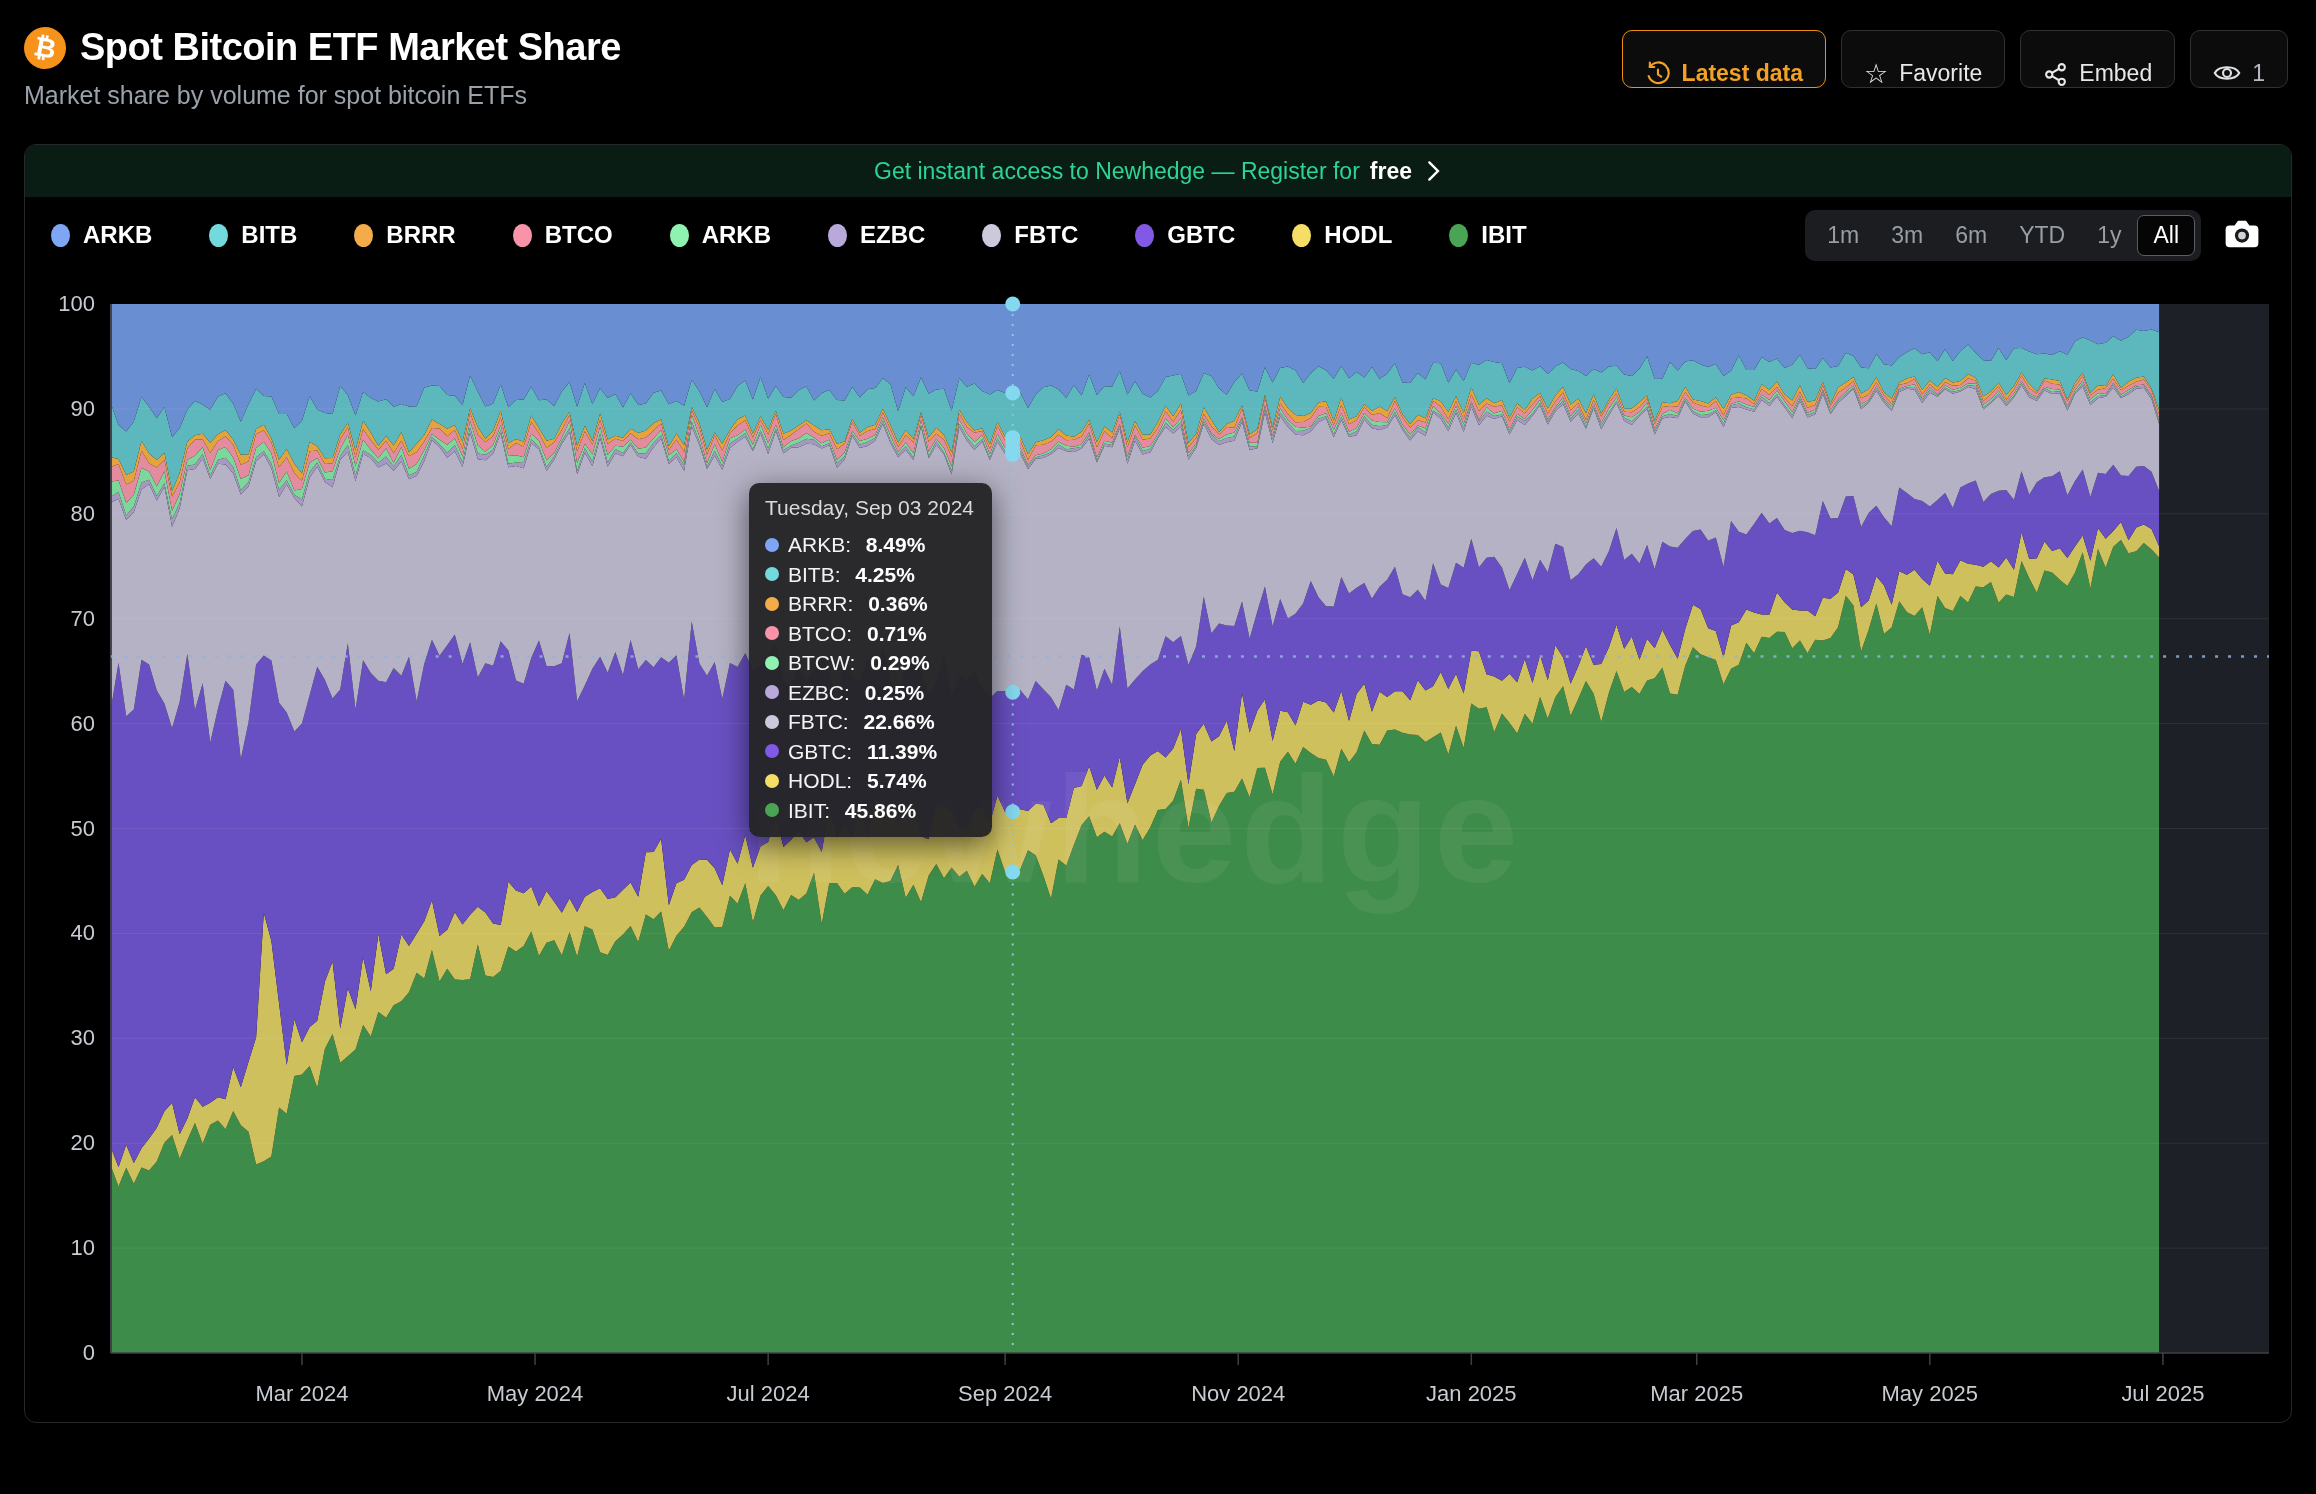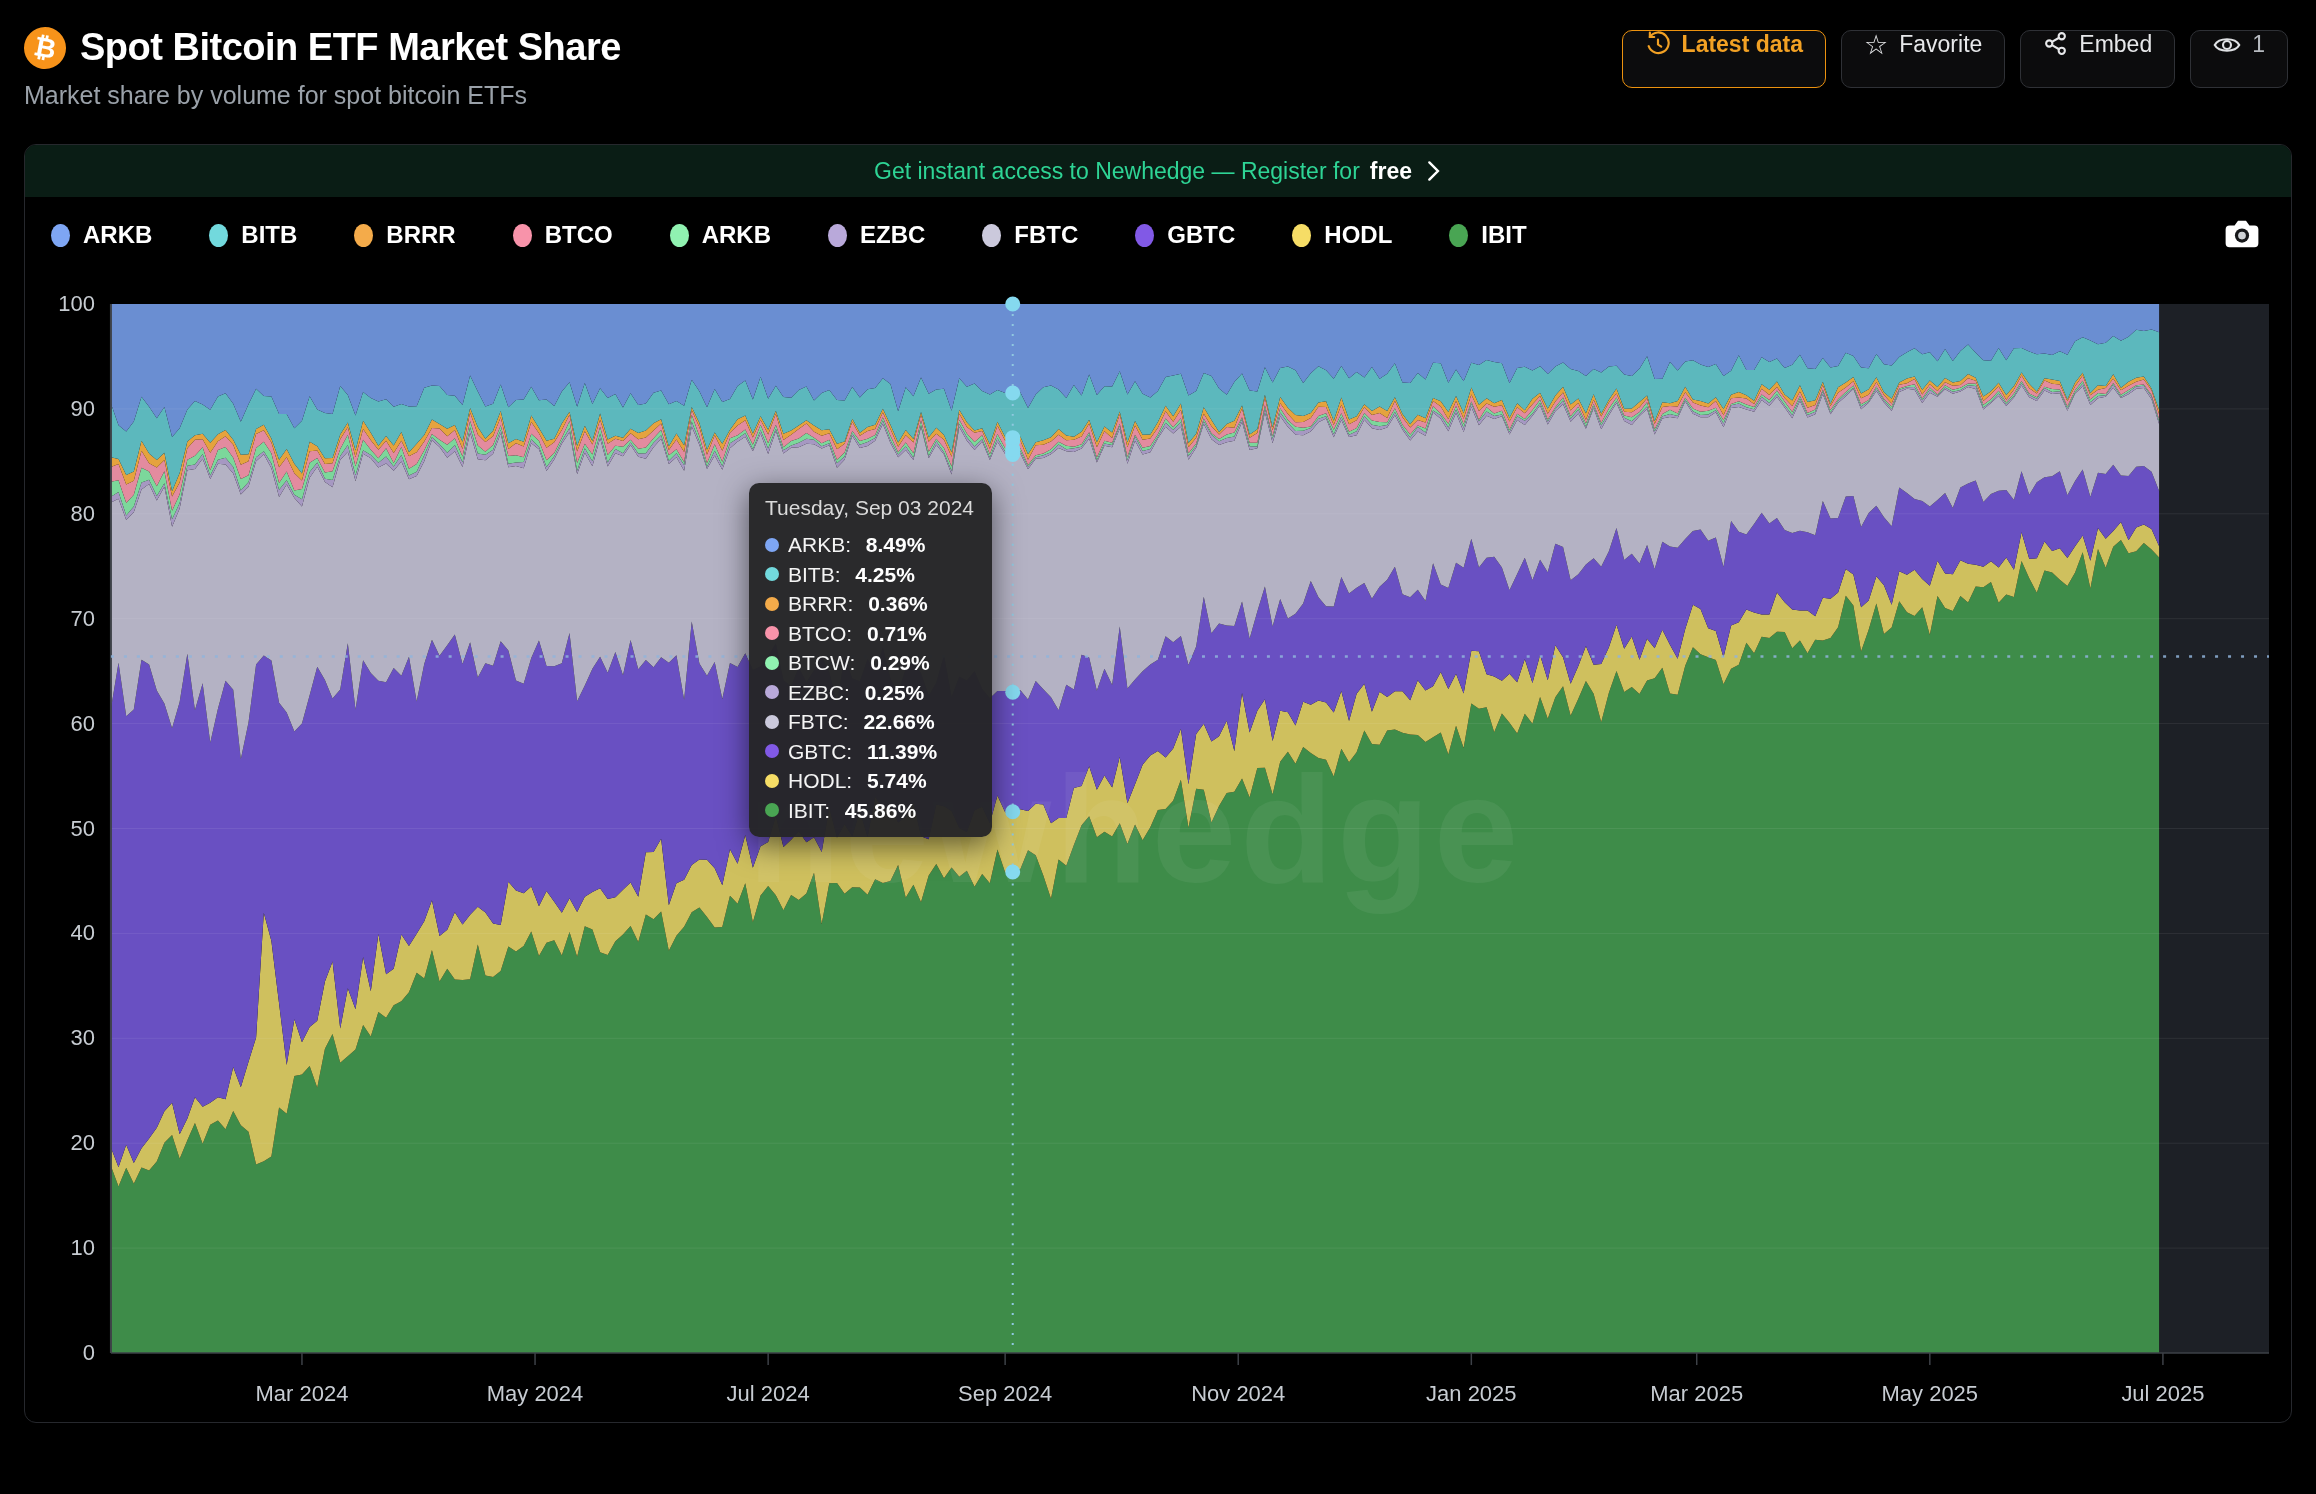--- a/index.html
+++ b/index.html
@@ -10,21 +10,21 @@
   .topbar { display:flex; justify-content:space-between; align-items:flex-start;
     padding:26px 28px 0 24px; }
   .title-row { display:flex; align-items:center; gap:14px; }
   .btc-badge { width:42px; height:42px; border-radius:50%; background:#f7931a;
     display:flex; align-items:center; justify-content:center;
     font-family:"DejaVu Sans",sans-serif; font-size:27px; font-weight:700; color:#fff;
     transform:rotate(0.03turn); }
   h1 { font-size:38px; font-weight:700; letter-spacing:-0.5px; }
   .subtitle { margin-top:12px; font-size:25px; color:#9aa1a9; }
   .actions { display:flex; align-items:center; margin-top:4px; }
-  .btn { display:flex; align-items:flex-start; gap:11px; height:58px; padding:0 22px;
+  .btn { display:flex; align-items:flex-end; gap:11px; height:58px; padding:0 22px;
     margin-left:15px; background:#0c0c0d; border:1px solid #2f3136; border-radius:10px;
     color:#e7e8ea; font-size:23px; font-family:inherit; cursor:pointer; }
   .btn svg { display:block; }
   .btn-orange { border-color:#ec920f; color:#f2a124; font-weight:600; }
   .views-count { color:#b7bbc0; }
   .star-glyph { font-family:"DejaVu Sans",sans-serif; font-size:27px; line-height:1; }
 
   
   .card { margin:34px 24px 0 24px; border:1px solid #26282d; border-radius:12px;
     background:#000; overflow:hidden; }
@@ -151,20 +151,28 @@
         <div class="legend-item">
           <span class="legend-dot" style="background:#f6dd66"></span>
           <span class="legend-label">HODL</span>
         </div>
         <div class="legend-item">
           <span class="legend-dot" style="background:#49a553"></span>
           <span class="legend-label">IBIT</span>
         </div>
       </div>
     <div class="range-wrap">
+      <div class="range" id="range">
+          <button class="range-btn">1m</button>
+          <button class="range-btn">3m</button>
+          <button class="range-btn">6m</button>
+          <button class="range-btn">YTD</button>
+          <button class="range-btn">1y</button>
+          <button class="range-btn active">All</button>
+        </div>
       <button class="cam-btn">
         <svg width="38" height="34" viewBox="0 0 24 22">
           <path d="M4 5.5 h3.2 L9.4 2.5 h5.2 L16.8 5.5 H20 a2.6 2.6 0 0 1 2.6 2.6 v8.9 A2.6 2.6 0 0 1 20 19.6 H4 A2.6 2.6 0 0 1 1.4 17 V8.1 A2.6 2.6 0 0 1 4 5.5 Z" fill="#fff"></path>
           <circle cx="12" cy="12" r="4.6" fill="#17181a"></circle>
           <circle cx="12" cy="12" r="2.5" fill="#cfd2d6"></circle>
         </svg>
       </button>
     </div>
   </div>
 

